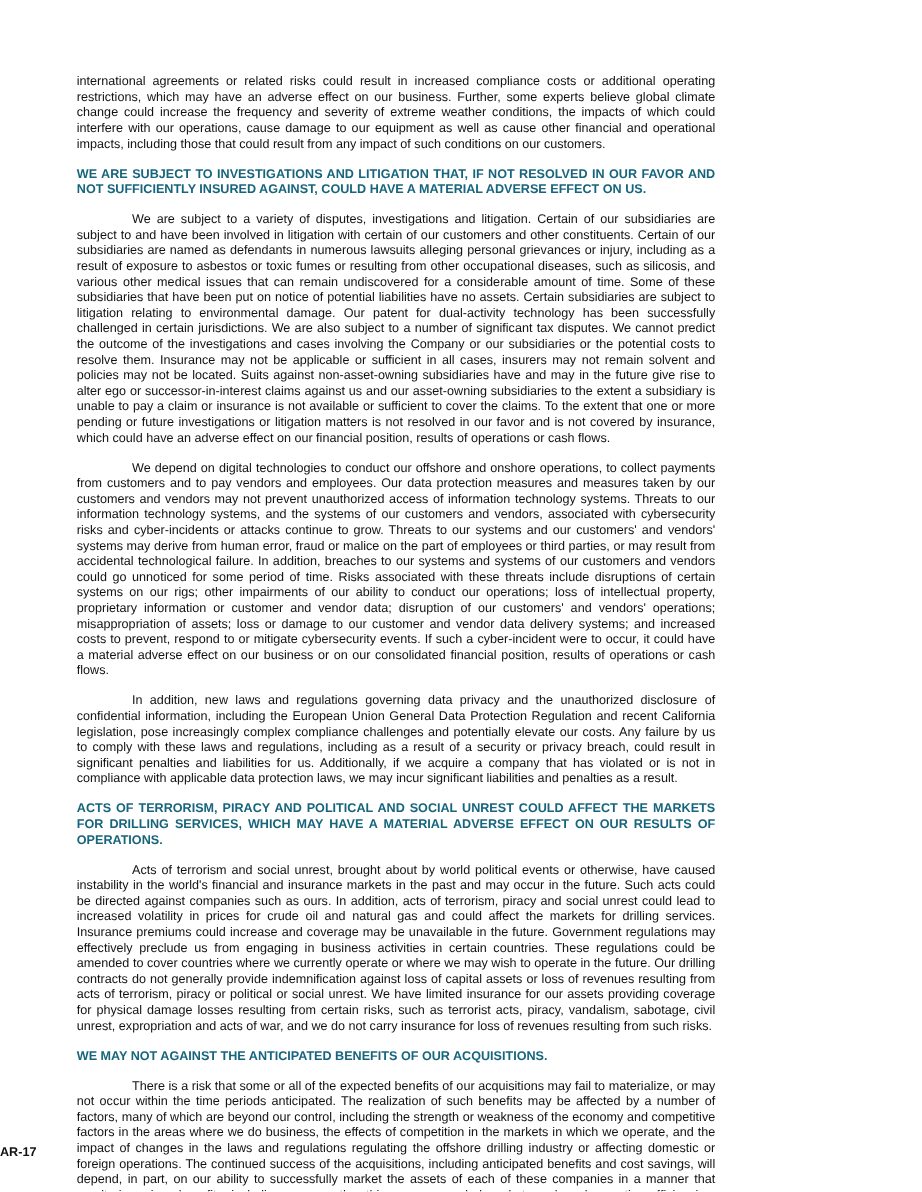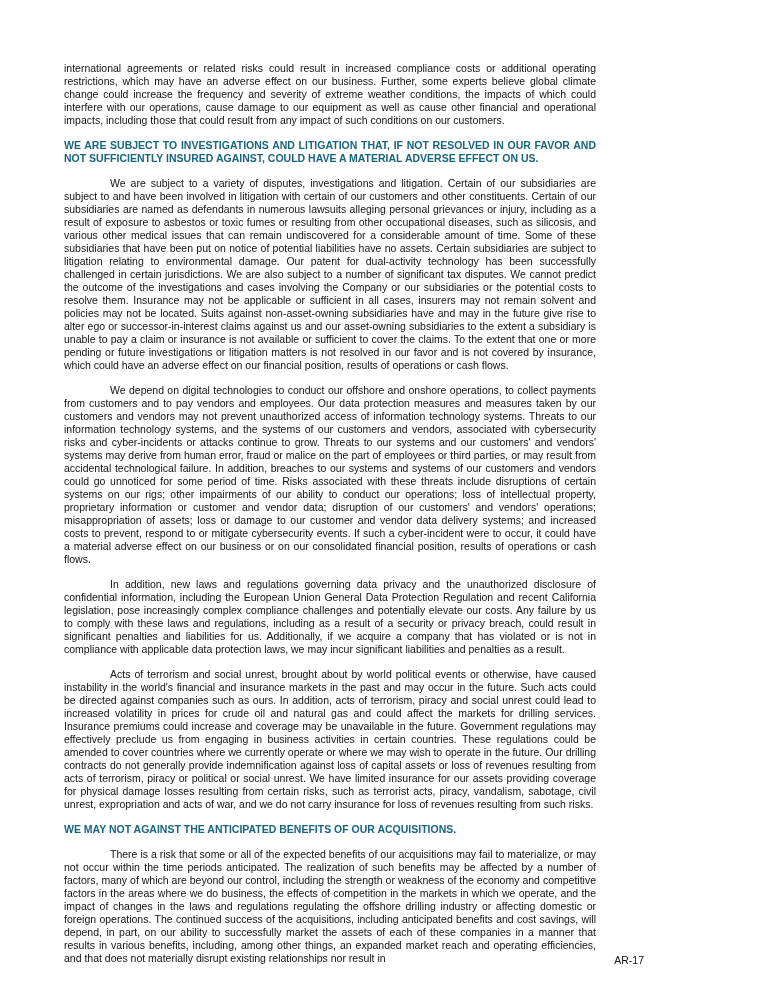--- a/index.html
+++ b/index.html
@@ -39,43 +39,45 @@
     font-size: 10.5px;
     line-height: 13px;
     font-weight: bold;
     text-align: justify;
     margin: 4px 0 12px 0;
   }
   .footer {
     position: absolute;
     bottom: 26px;
     left: 0;
-    right: 16px;
-    text-align: right;
+    right: 3px;
+    text-align: left;
     font-size: 10.5px;
     line-height: 13px;
     color: #111111;
+    font-weight: bold;
   }
 </style>
 </head>
 <body>
 
 <div class="page">
 
   <p class="para">international agreements or related risks could result in increased compliance costs or additional operating restrictions, which may have an adverse effect on our business.  Further, some experts believe global climate change could increase the frequency and severity of extreme weather conditions, the impacts of which could interfere with our operations, cause damage to our equipment as well as cause other financial and operational impacts, including those that could result from any impact of such conditions on our customers.</p>
 
   <h2 class="heading" style="color:#17657D;">WE ARE SUBJECT TO INVESTIGATIONS AND LITIGATION THAT, IF NOT RESOLVED IN OUR FAVOR AND NOT SUFFICIENTLY INSURED AGAINST, COULD HAVE A MATERIAL ADVERSE EFFECT ON US.</h2>
 
   <p class="para indent">We are subject to a variety of disputes, investigations and litigation.  Certain of our subsidiaries are subject to and have been involved in litigation with certain of our customers and other constituents.  Certain of our subsidiaries are named as defendants in numerous lawsuits alleging personal grievances or injury, including as a result of exposure to asbestos or toxic fumes or resulting from other occupational diseases, such as silicosis, and various other medical issues that can remain undiscovered for a considerable amount of time.  Some of these subsidiaries that have been put on notice of potential liabilities have no assets.  Certain subsidiaries are subject to litigation relating to environmental damage.  Our patent for dual-activity technology has been successfully challenged in certain jurisdictions.  We are also subject to a number of significant tax disputes.  We cannot predict the outcome of the investigations and cases involving the Company or our subsidiaries or the potential costs to resolve them.  Insurance may not be applicable or sufficient in all cases, insurers may not remain solvent and policies may not be located.  Suits against non-asset-owning subsidiaries have and may in the future give rise to alter ego or successor-in-interest claims against us and our asset-owning subsidiaries to the extent a subsidiary is unable to pay a claim or insurance is not available or sufficient to cover the claims.  To the extent that one or more pending or future investigations or litigation matters is not resolved in our favor and is not covered by insurance, which could have an adverse effect on our financial position, results of operations or cash flows.</p>
 
 
   <p class="para indent">We depend on digital technologies to conduct our offshore and onshore operations, to collect payments from customers and to pay vendors and employees.  Our data protection measures and measures taken by our customers and vendors may not prevent unauthorized access of information technology systems.  Threats to our information technology systems, and the systems of our customers and vendors, associated with cybersecurity risks and cyber-incidents or attacks continue to grow.  Threats to our systems and our customers' and vendors' systems may derive from human error, fraud or malice on the part of employees or third parties, or may result from accidental technological failure.  In addition, breaches to our systems and systems of our customers and vendors could go unnoticed for some period of time.  Risks associated with these threats include disruptions of certain systems on our rigs; other impairments of our ability to conduct our operations; loss of intellectual property, proprietary information or customer and vendor data; disruption of our customers' and vendors' operations; misappropriation of assets; loss or damage to our customer and vendor data delivery systems; and increased costs to prevent, respond to or mitigate cybersecurity events.  If such a cyber-incident were to occur, it could have a material adverse effect on our business or on our consolidated financial position, results of operations or cash flows.</p>
 
   <p class="para indent">In addition, new laws and regulations governing data privacy and the unauthorized disclosure of confidential information, including the European Union General Data Protection Regulation and recent California legislation, pose increasingly complex compliance challenges and potentially elevate our costs.  Any failure by us to comply with these laws and regulations, including as a result of a security or privacy breach, could result in significant penalties and liabilities for us.  Additionally, if we acquire a company that has violated or is not in compliance with applicable data protection laws, we may incur significant liabilities and penalties as a result.</p>
 
+  <h2 class="heading" style="color:#17657D;">ACTS OF TERRORISM, PIRACY AND POLITICAL AND SOCIAL UNREST COULD AFFECT THE MARKETS FOR DRILLING SERVICES, WHICH MAY HAVE A MATERIAL ADVERSE EFFECT ON OUR RESULTS OF OPERATIONS.</h2>
 
   <p class="para indent">Acts of terrorism and social unrest, brought about by world political events or otherwise, have caused instability in the world's financial and insurance markets in the past and may occur in the future.  Such acts could be directed against companies such as ours.  In addition, acts of terrorism, piracy and social unrest could lead to increased volatility in prices for crude oil and natural gas and could affect the markets for drilling services.  Insurance premiums could increase and coverage may be unavailable in the future.  Government regulations may effectively preclude us from engaging in business activities in certain countries.  These regulations could be amended to cover countries where we currently operate or where we may wish to operate in the future.  Our drilling contracts do not generally provide indemnification against loss of capital assets or loss of revenues resulting from acts of terrorism, piracy or political or social unrest.  We have limited insurance for our assets providing coverage for physical damage losses resulting from certain risks, such as terrorist acts, piracy, vandalism, sabotage, civil unrest, expropriation and acts of war, and we do not carry insurance for loss of revenues resulting from such risks.</p>
 
   <h2 class="heading" style="color:#17657D;">WE MAY NOT AGAINST THE ANTICIPATED BENEFITS OF OUR ACQUISITIONS.</h2>
 
   <p class="para indent">There is a risk that some or all of the expected benefits of our acquisitions may fail to materialize, or may not occur within the time periods anticipated.  The realization of such benefits may be affected by a number of factors, many of which are beyond our control, including the strength or weakness of the economy and competitive factors in the areas where we do business, the effects of competition in the markets in which we operate, and the impact of changes in the laws and regulations regulating the offshore drilling industry or affecting domestic or foreign operations.  The continued success of the acquisitions, including anticipated benefits and cost savings, will depend, in part, on our ability to successfully market the assets of each of these companies in a manner that results in various benefits, including, among other things, an expanded market reach and operating efficiencies, and that does not materially disrupt existing relationships nor result in</p>
 
   <div class="footer">AR-17</div>
 
 </div>

